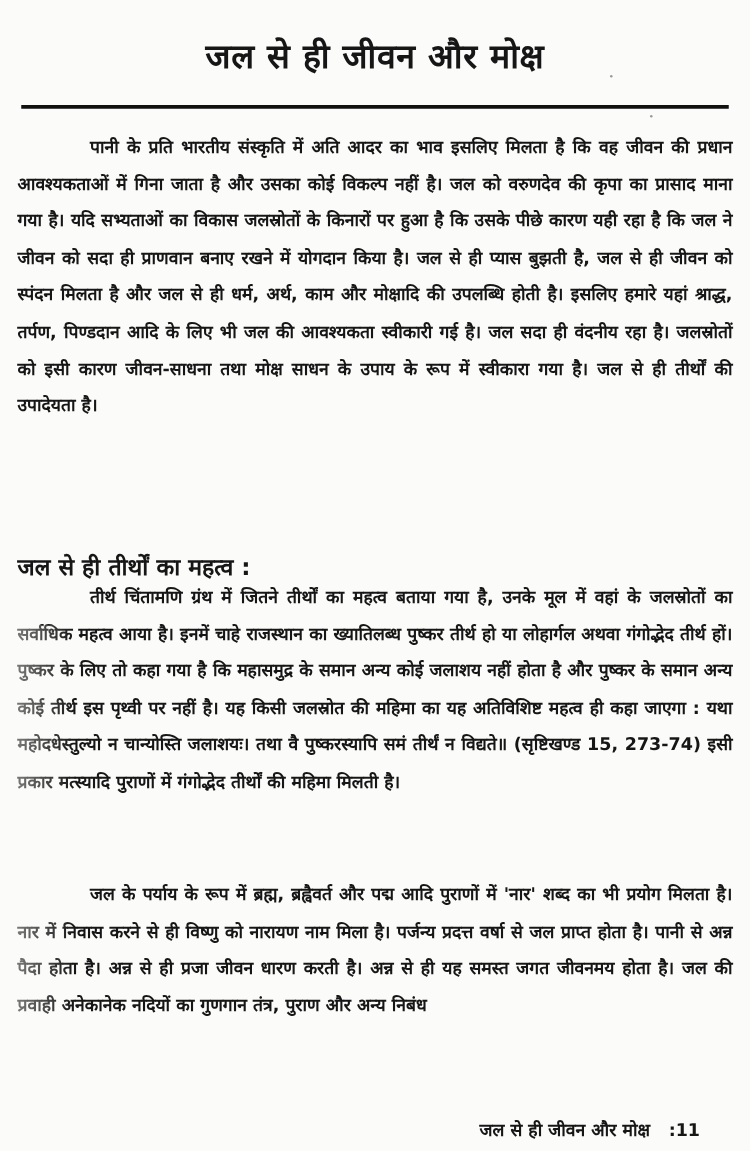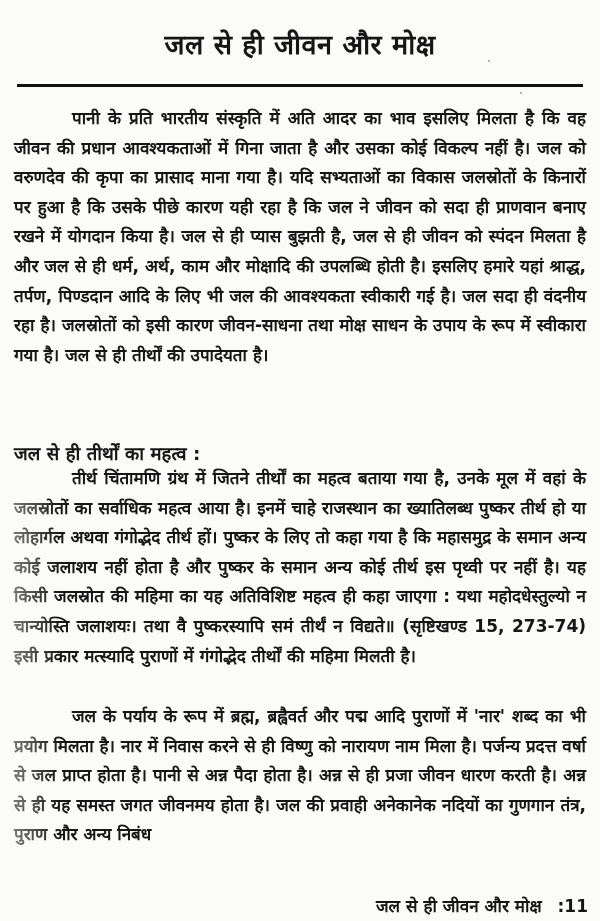--- a/index.html
+++ b/index.html
@@ -14,35 +14,35 @@
   .title {
     position: absolute; left: 0; right: 0; top: 25px;
     text-align: center; font-size: 27px; font-weight: bold; letter-spacing: 0.5px;
   }
   .rule {
     position: absolute; left: 17px; right: 17px; top: 84px;
     height: 3px; background: #111;
   }
   .body-text {
     position: absolute; left: 14px; right: 14px;
-    font-size: 17px; line-height: 29.6px; text-align: justify;
+    font-size: 14px; line-height: 29.6px; text-align: justify;
     font-weight: bold;
   }
   .p1 { top: 104px; }
   .p1, .p2, .p3 { text-indent: 58px; margin: 0; }
   .heading {
     position: absolute; left: 14px; top: 423px;
     font-size: 18.5px; font-weight: bold; margin-top: 17px;
   }
   .p2 { position: absolute; top: 464px; }
   .p3 { position: absolute; top: 702px; }
   .body-text.p2, .body-text.p3 { left: 14px; right: 14px; }
   .footer {
-    position: absolute; right: 12px; top: 894px;
-    font-size: 17px; font-weight: bold;
+    position: absolute; right: 40px; top: 894px;
+    font-size: 14px; font-weight: bold;
   }
   .speck { position: absolute; width: 2px; height: 2px; background: #999; border-radius: 1px; }
   .blur-left {
     position: absolute; left: 0; width: 60px; background: linear-gradient(90deg, rgba(251,251,249,0.55), rgba(251,251,249,0));
     pointer-events: none;
   }
 </style>
 </head>
 <body>
 

